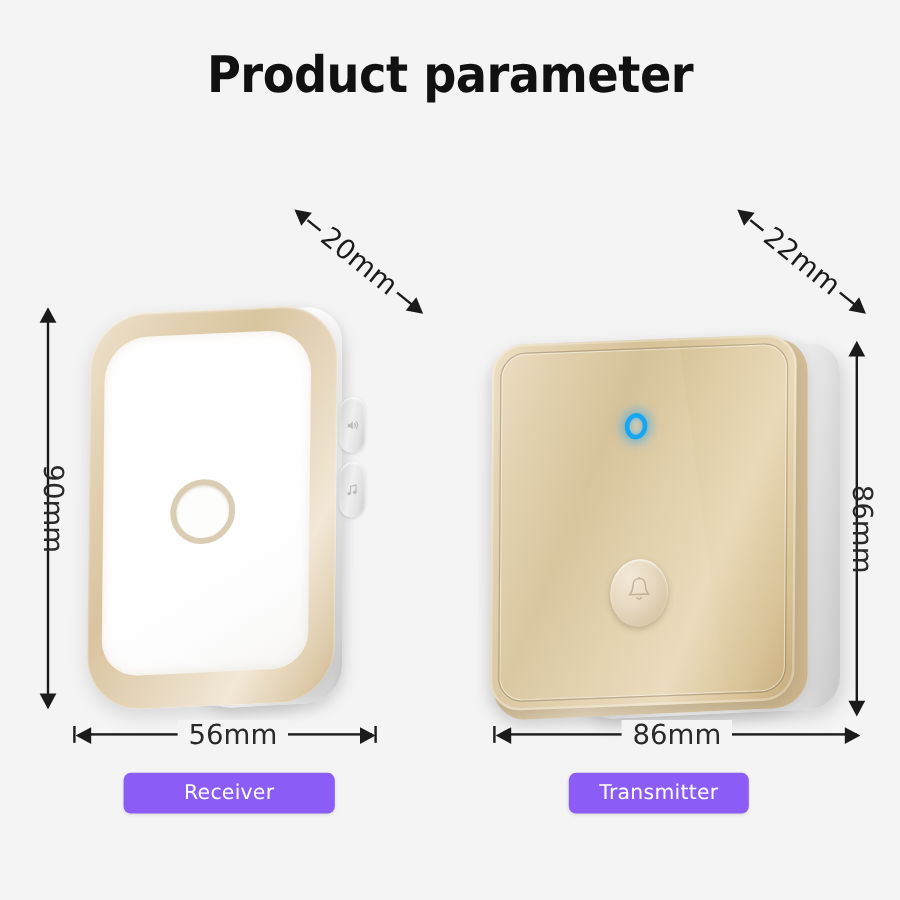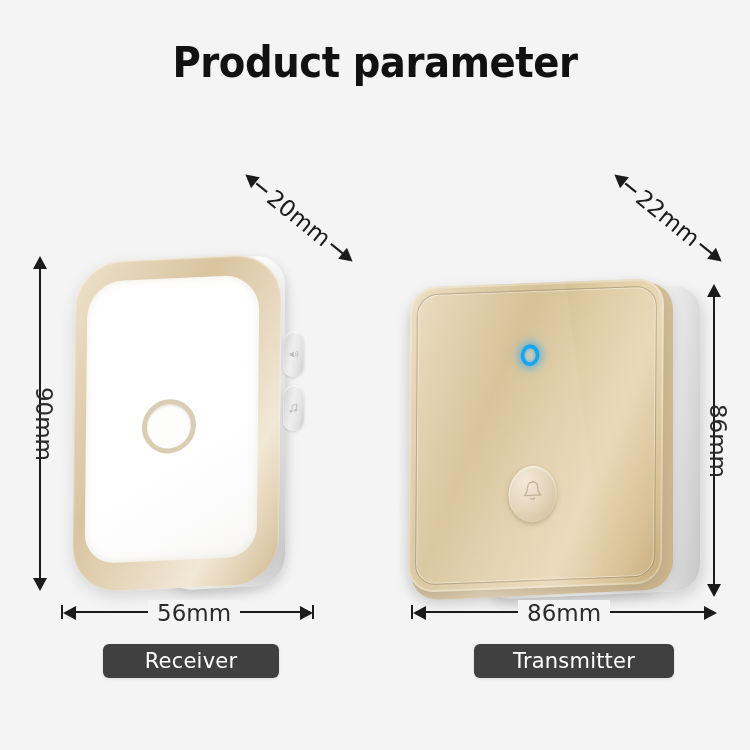--- a/index.html
+++ b/index.html
@@ -307,32 +307,32 @@
     white-space: nowrap;
   }
   .diag .arrow-left  { left: 6px;  top: 6px; }
   .diag .arrow-right { right: 6px; top: 6px; }
 
   
   .caption-pill {
     position: absolute;
     height: 34px;
     border-radius: 6px;
-    background: #404040;
+    background: #8b5cf6;
     color: #ffffff;
-    font-size: 21px;
+    font-size: 17px;
     font-weight: 400;
     display: flex;
     align-items: center;
     justify-content: center;
     letter-spacing: 0.2px;
     box-shadow: 0 1px 3px rgba(0,0,0,0.10);
   }
   #caption-receiver    { left: 103px; top: 644px; width: 176px; }
-  #caption-transmitter { left: 474px; top: 644px; width: 200px; }
+  #caption-transmitter { left: 474px; top: 644px; width: 150px; }
 </style>
 </head>
 <body>
 
 <div class="page-title">Product parameter</div>
 
 <div class="stage">
 
   <div class="product-group" id="receiver-group">
 

